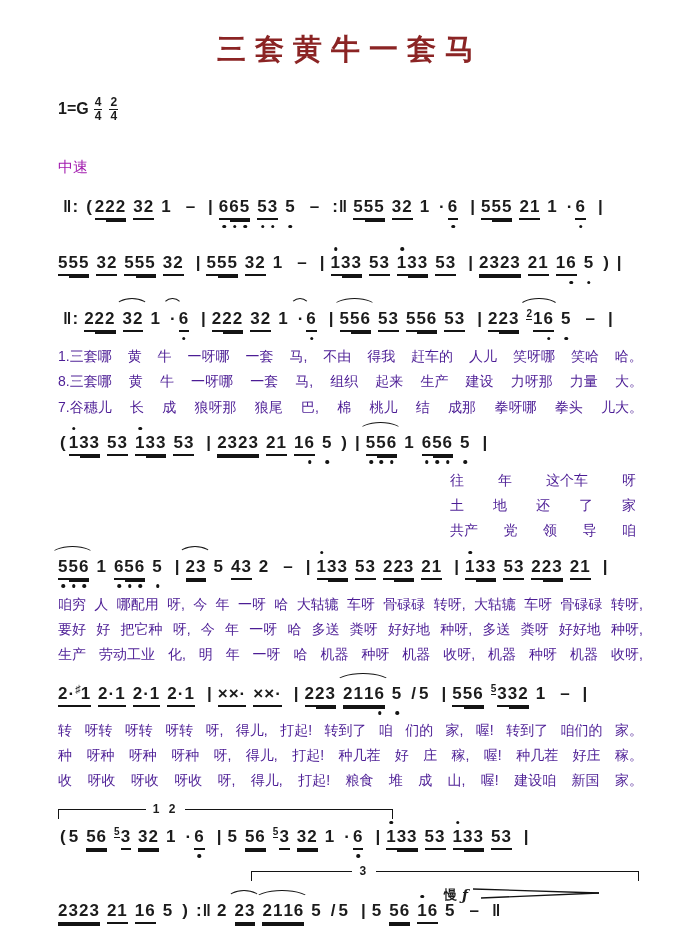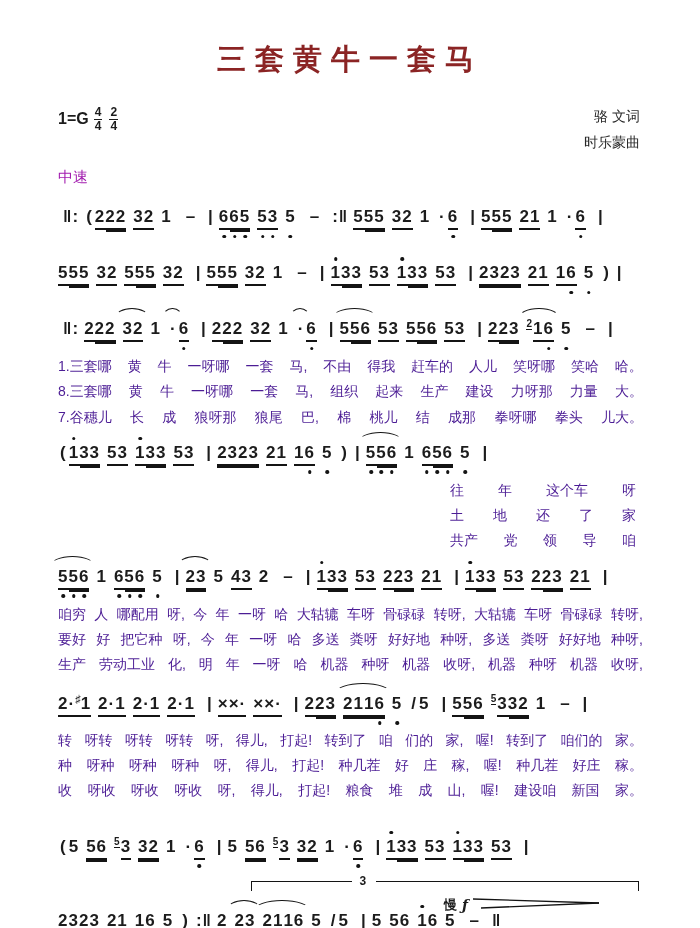--- a/index.html
+++ b/index.html
@@ -2,21 +2,21 @@
 <html><head>
 <meta charset="utf-8">
 <style>
   html,body{margin:0;padding:0;}
   body{
     width:700px;height:928px;overflow:hidden;background:#ffffff;
     font-family:"Liberation Sans","DejaVu Sans",sans-serif;color:#1c1c1c;
     position:relative;
   }
   .title{
-    margin-top:40px;text-align:center;font-family:"DejaVu Serif","Liberation Serif",serif;
+    margin-top:30px;text-align:center;font-family:"DejaVu Serif","Liberation Serif",serif;
     font-weight:bold;font-size:29px;letter-spacing:9px;color:#8b2424;
   }
   .meta{position:relative;margin:24px 58px 0 58px;height:50px;}
   .keysig{position:absolute;left:0;top:2px;font-weight:bold;font-size:16px;display:flex;align-items:center;gap:5px;}
   .fracs{display:inline-flex;gap:7px;}
   .frac{display:inline-flex;flex-direction:column;align-items:center;font-size:12px;line-height:1.05;font-weight:bold;}
   .frac .top{border-bottom:1.5px solid #1c1c1c;padding:0 1px;}
   .credits{position:absolute;right:2px;top:0;text-align:right;font-size:14px;line-height:1.85;color:#2a2a2a;}
   .tempo{margin:14px 0 0 58px;font-size:15px;color:#a21caf;}
 
@@ -80,24 +80,20 @@
       <span class="frac">
         <span class="top">4</span>
         <span class="bot">4</span>
       </span>
       <span class="frac">
         <span class="top">2</span>
         <span class="bot">4</span>
       </span>
     </span>
   </div>
-  <div class="credits">
-    <div>骆  文词</div>
-    <div>时乐蒙曲</div>
-  </div>
 </div>
 
 <div class="tempo">中速</div>
 
 <div class="score">
     <div class="sys sys-a">
       <div class="mrow">
         <span class="tok bar"><span class="bd u0"><b class="ch">‖</b><b class="ch">:</b></span></span>
         <span class="tok paren"><span class="bd u0"><b class="ch">(</b></span></span>
         <span class="tok"><span class="bd u3"><b class="ch">2</b><b class="ch">2</b><b class="ch">2</b></span></span>
@@ -408,20 +404,23 @@
         <span class="seg">堆</span>
         <span class="seg">成</span>
         <span class="seg">山,</span>
         <span class="seg">喔!</span>
         <span class="seg">建设咱</span>
         <span class="seg">新国</span>
         <span class="seg">家。</span>
       </div>
     </div>
     <div class="sys sys-g">
+      <div class="volta">
+        <span class="volta-label">1 2</span>
+      </div>
       <div class="mrow">
         <span class="tok paren"><span class="bd u0"><b class="ch">(</b></span></span>
         <span class="tok"><span class="bd u0"><b class="ch">5</b></span></span>
         <span class="tok"><span class="bd u2"><b class="ch">5</b><b class="ch">6</b></span></span>
         <span class="tok"><i class="grace">5</i><span class="bd u1"><b class="ch">3</b></span></span>
         <span class="tok"><span class="bd u2"><b class="ch">3</b><b class="ch">2</b></span></span>
         <span class="tok"><span class="bd u0"><b class="ch">1</b></span></span>
         <span class="tok sep"><span class="bd u0"><b class="ch">·</b></span></span>
         <span class="tok"><span class="bd u1"><b class="ch db">6</b></span></span>
         <span class="tok bar"><span class="bd u0"><b class="ch">|</b></span></span>

